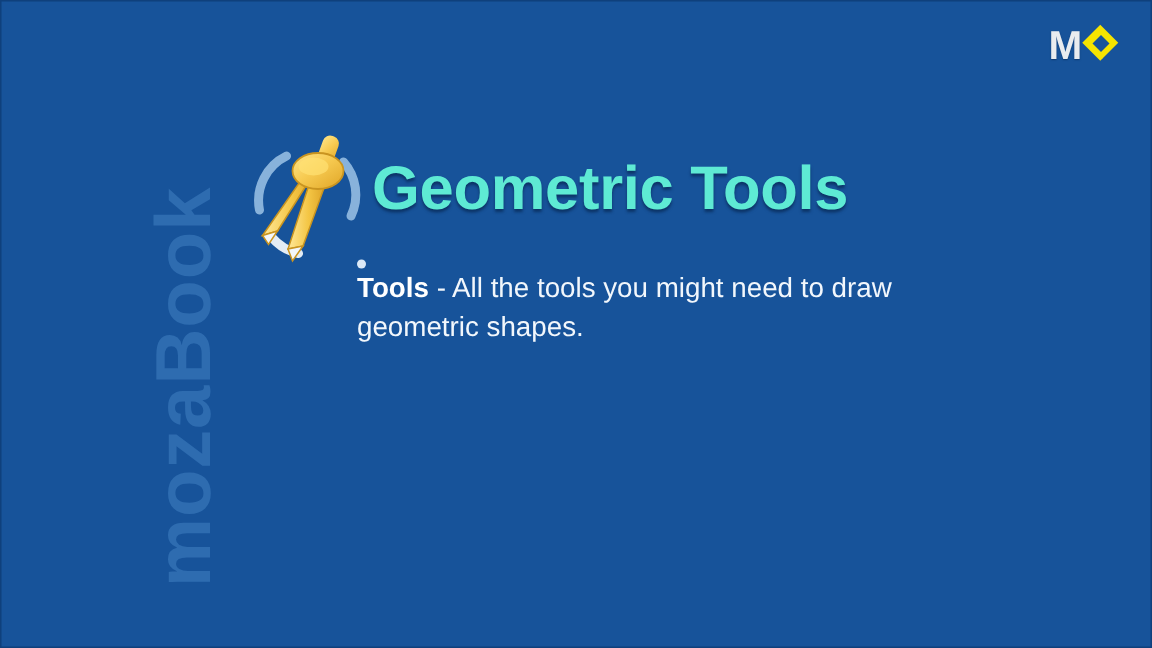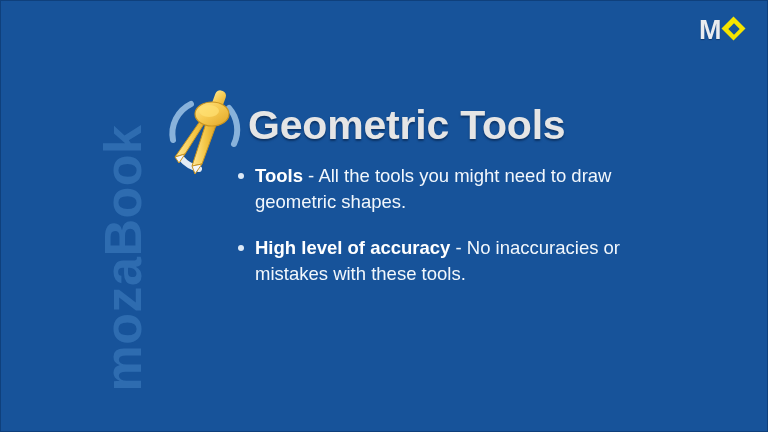--- a/index.html
+++ b/index.html
@@ -115,38 +115,39 @@
     height: 92px;
   }
 
   
   #title {
     position: absolute;
     left: 248px;
     top: 104px;
     font-size: 41px;
     font-weight: bold;
-    color: #e5e5e5;
+    color: #5eead4;
     letter-spacing: -0.2px;
     line-height: 1.05;
     text-shadow: 0 2px 2px rgba(8,42,85,0.75);
     white-space: nowrap;
   }
 
   
   #bullets {
     position: absolute;
     left: 238px;
     top: 163px;
     width: 420px;
   }
   .bullet-item {
     display: flex;
     align-items: flex-start;
     margin-bottom: 19px;
+    flex-direction: column;
   }
   .bullet-dot {
     flex: 0 0 auto;
     width: 6px;
     height: 6px;
     border-radius: 50%;
     background: #dce9f7;
     margin-top: 10px;
     margin-right: 11px;
   }
@@ -212,21 +213,17 @@
 
   <div id="title">Geometric Tools</div>
 
   <div id="bullets">
 
     <div class="bullet-item">
       <span class="bullet-dot"></span>
       <span class="bullet-text"><span class="bullet-lead">Tools</span><span>  - All the tools you might need to draw geometric shapes.</span></span>
     </div>
 
-    <div class="bullet-item">
-      <span class="bullet-dot"></span>
-      <span class="bullet-text"><span class="bullet-lead">High level of accuracy</span><span> - No inaccuracies or mistakes with these tools.</span></span>
-    </div>
 
   </div>
 
   <div id="slide-edge"></div>
 </div>
 
 </body></html>

